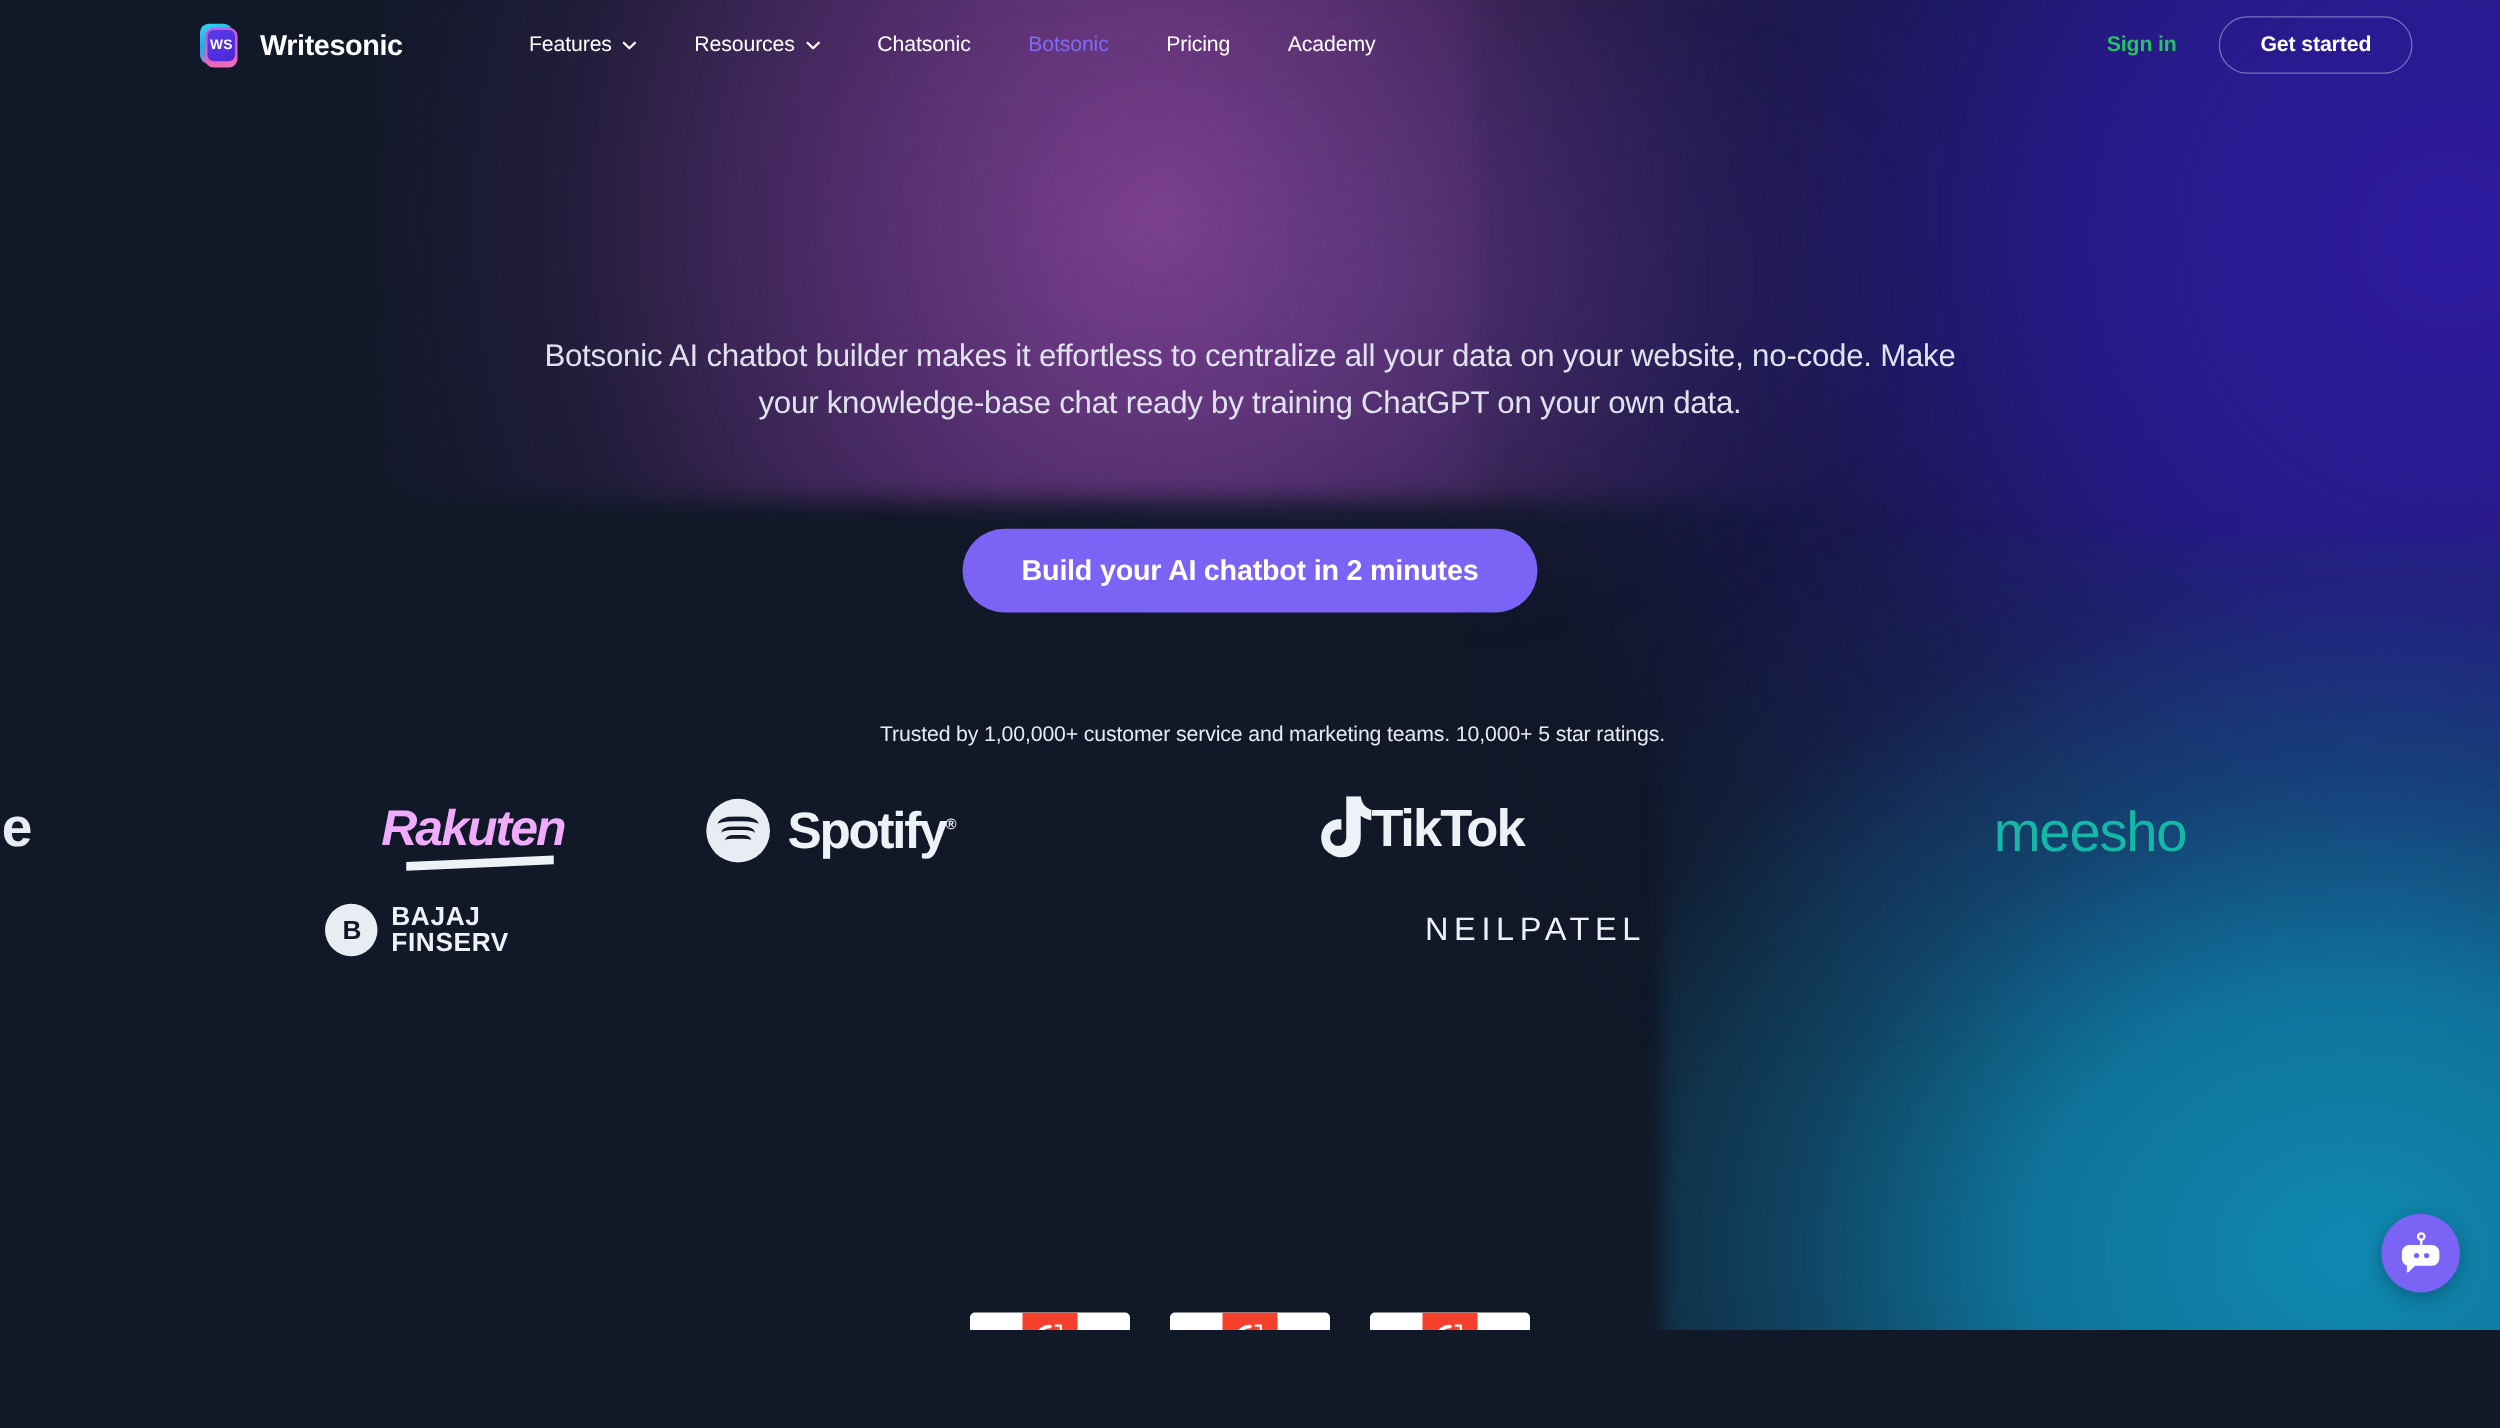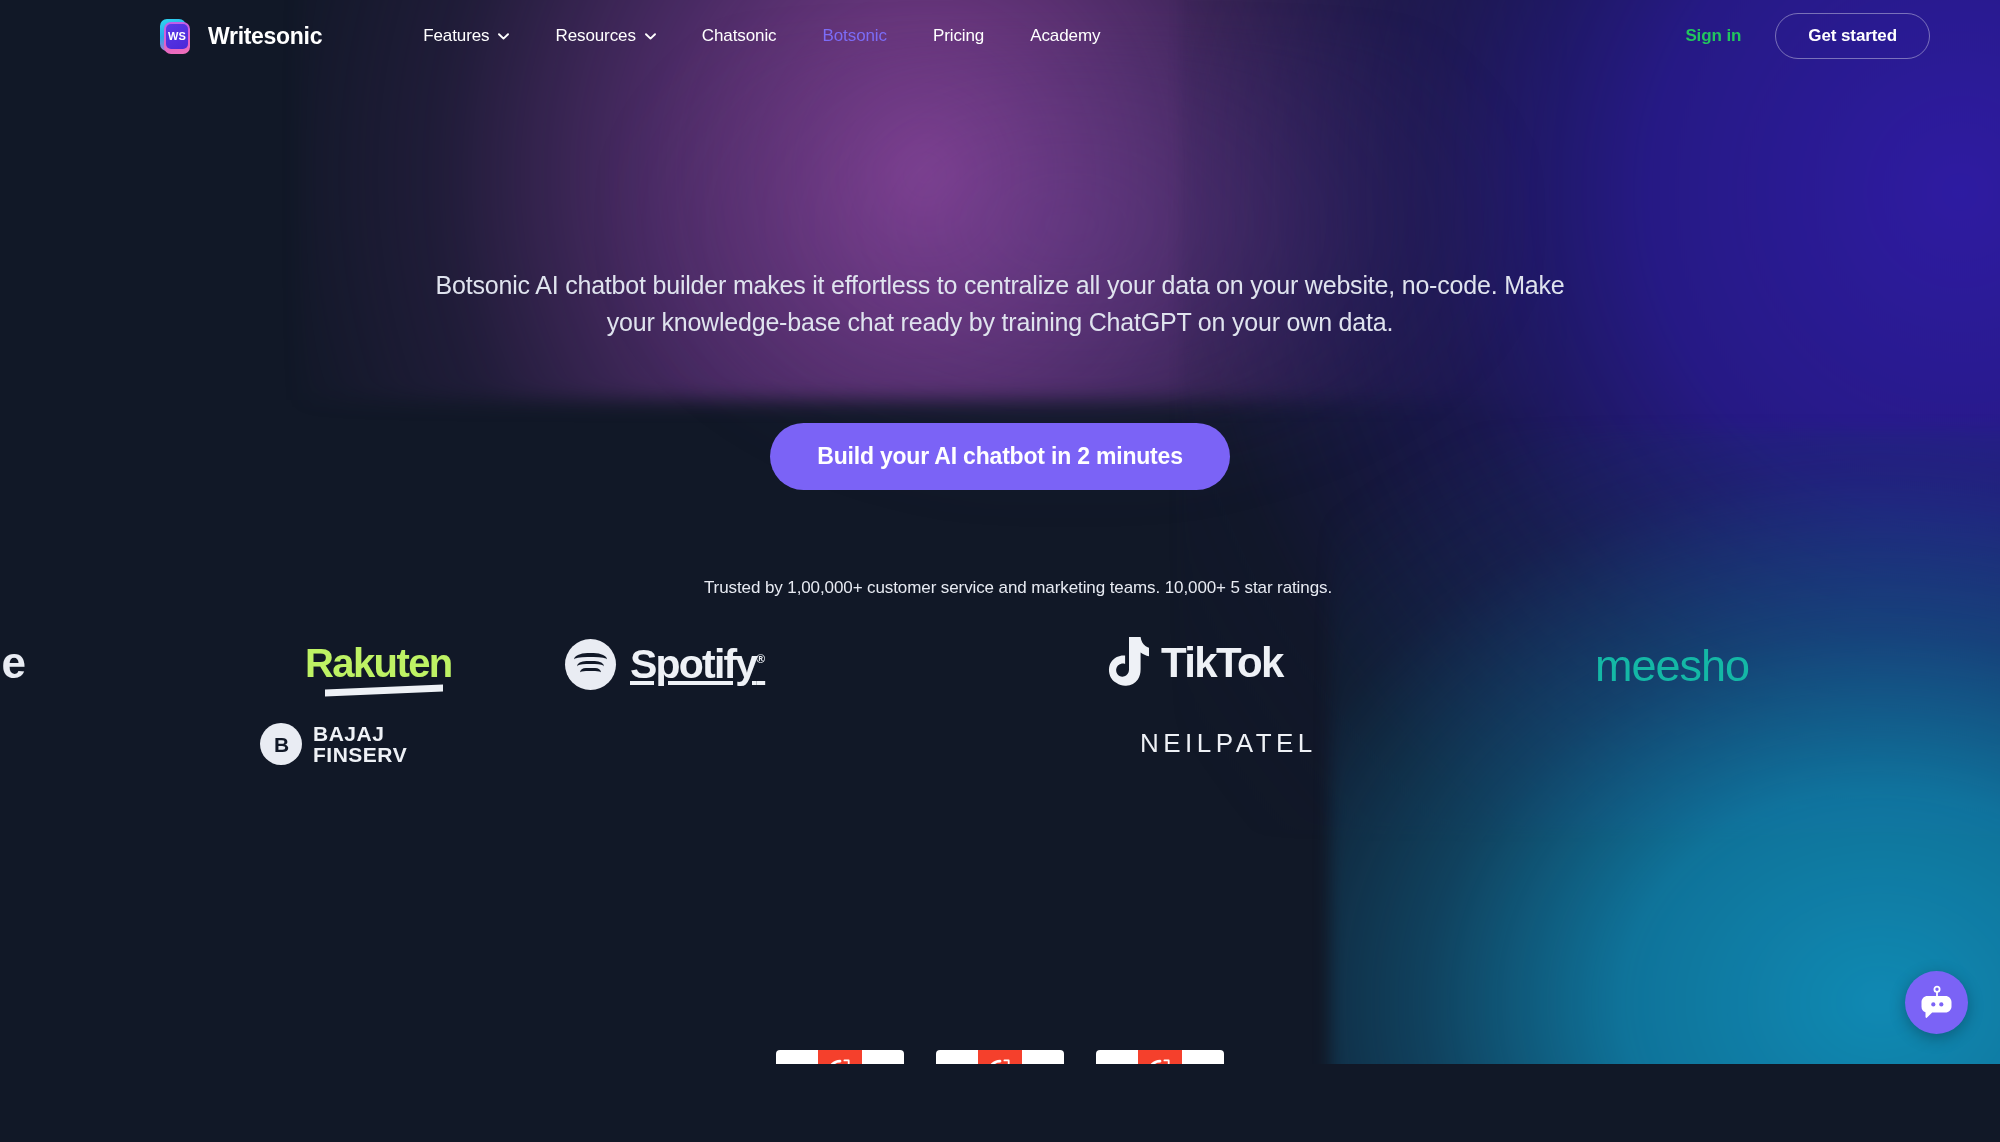--- a/index.html
+++ b/index.html
@@ -188,22 +188,22 @@
   
   .lg-moodle { left:-60px; top:20px; }
   .lg-moodle .txt {
     font-size:44px; font-weight:700; color:#e9ecf3;
     letter-spacing:-1.5px; line-height:1;
   }
 
   
   .lg-rakuten { left:305px; top:22px; flex-direction:column; align-items:flex-start; }
   .lg-rakuten .txt {
-    font-size:40px; font-weight:700; color:#bef264;
-    letter-spacing:-1.6px; line-height:1;
+    font-size:40px; font-weight:700; color:#f0abfc;
+    letter-spacing:-1.6px; line-height:1;font-style:italic;
   }
   .lg-rakuten .bar {
     width:118px; height:7px; margin-top:4px; margin-left:20px;
     background:#eef1f6;
     transform:skewY(-2.5deg);
   }
 
   
   .lg-spotify { left:565px; top:18px; gap:14px; }
   .sp-mark {
@@ -213,26 +213,26 @@
   .sp-mark i {
     position:absolute; display:block;
     border-top:4px solid #111827; border-radius:50%/8px;
     background:transparent;
   }
   .sp-mark i:nth-child(1){ left:9px;  top:14px; width:33px; height:13px; }
   .sp-mark i:nth-child(2){ left:12px; top:22px; width:27px; height:11px; border-top-width:3.4px; }
   .sp-mark i:nth-child(3){ left:15px; top:29px; width:21px; height:9px;  border-top-width:3px; }
   .lg-spotify .txt {
     font-size:41px; font-weight:700; color:#eef1f6;
-    letter-spacing:-1.8px; line-height:1;text-decoration:underline;
+    letter-spacing:-1.8px; line-height:1;
   }
   .lg-spotify .reg { font-size:12px; vertical-align:super; letter-spacing:0; }
 
   
-  .lg-tiktok { left:1107px; top:16px; gap:12px; }
+  .lg-tiktok { left:1055px; top:16px; }
   .tt-mark { width:42px; height:52px; flex:none; }
   .lg-tiktok .txt {
     font-size:42px; font-weight:700; color:#eef1f6;
     letter-spacing:-1.6px; line-height:1;
   }
 
   
   .lg-meesho { left:1595px; top:22px; }
   .lg-meesho .txt {
     font-size:45px; font-weight:400; color:#14b8a6;

